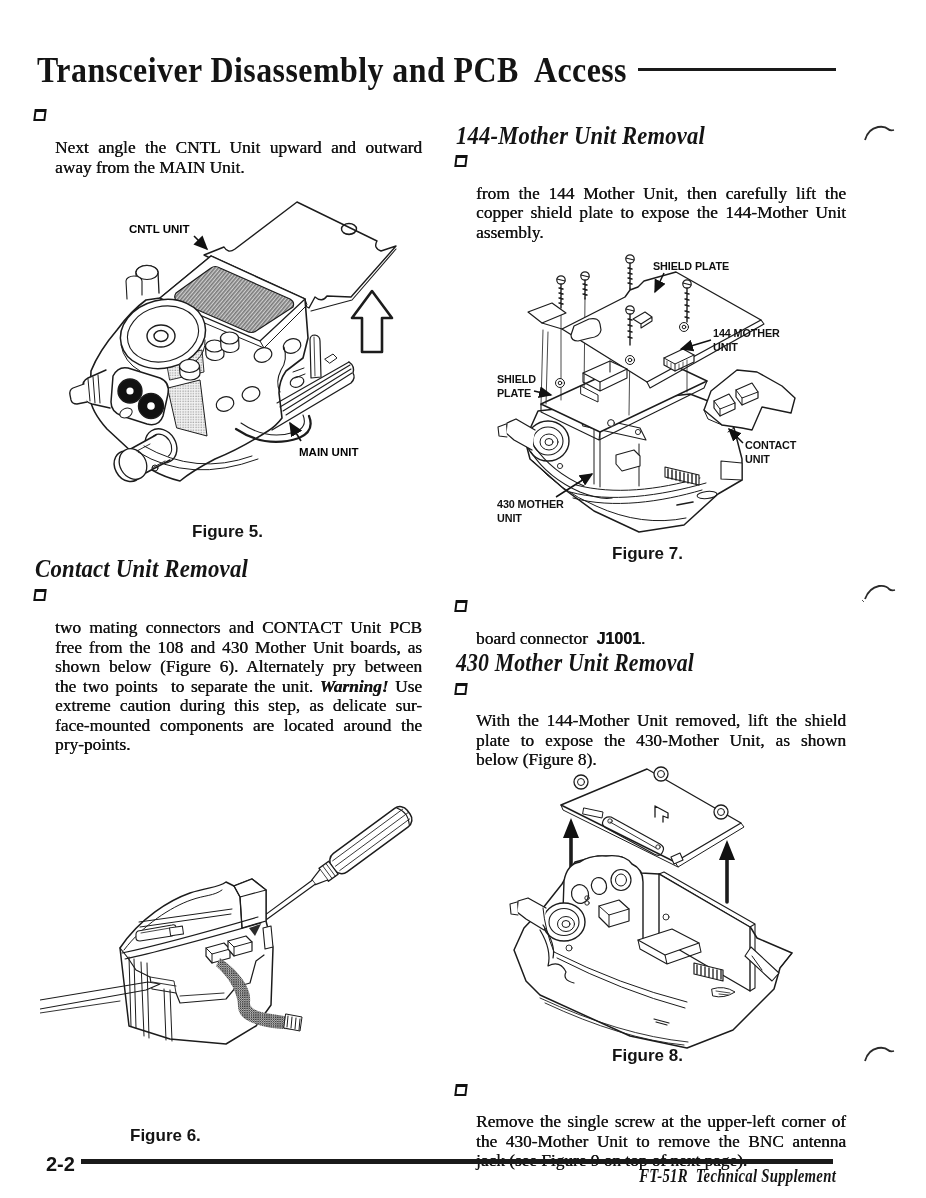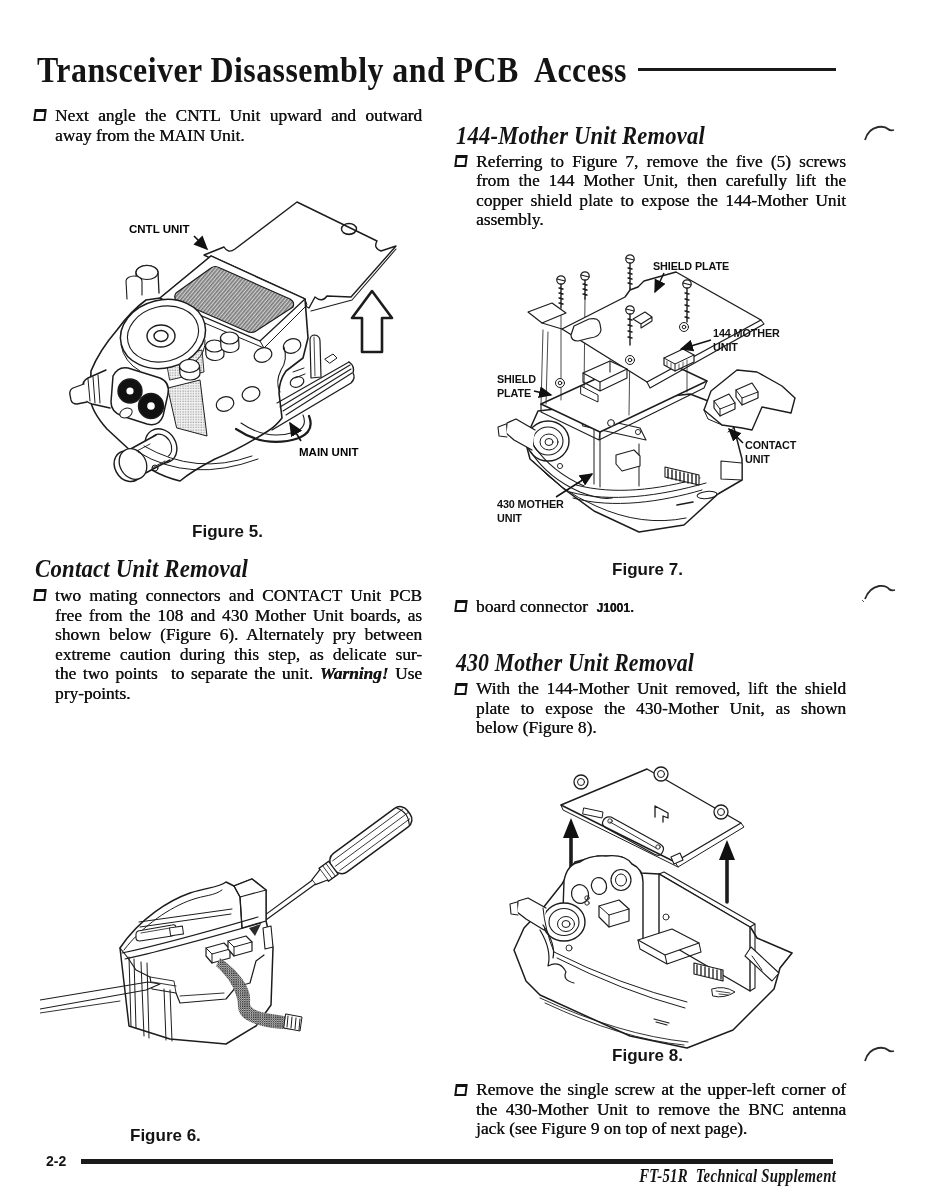--- a/index.html
+++ b/index.html
@@ -2,21 +2,21 @@
 <html><head>
 <meta charset="utf-8">
 <style>
 * { margin:0; padding:0; box-sizing:border-box; }
 html,body { width:926px; height:1198px; background:#fff; }
 body { position:relative; font-family:"Liberation Serif", serif; color:#141414; overflow:hidden; }
 .abs { position:absolute; }
 .title { font-weight:bold; font-size:36px; letter-spacing:0.5px; white-space:nowrap; }
 .rule { background:#1a1a1a; }
 .h2 { font-weight:bold; font-style:italic; font-size:24.5px; white-space:nowrap; letter-spacing:0.2px; }
-.para { font-size:17.3px; line-height:19.55px; text-shadow: 0.35px 0 0 #141414; }
+.para { font-size:17.3px; line-height:19.55px; text-shadow: 0.35px 0 0 #141414; margin-top: 32px; }
 .ln { text-align:justify; text-align-last:justify; height:19.55px; overflow:visible; }
 .lnl { height:19.55px; }
 .cap { font-family:"Liberation Sans", sans-serif; font-weight:bold; font-size:17px; }
 .cb { position:absolute; width:12px; height:12px; border:2px solid #111; border-top-width:3.2px; border-right-width:2.6px; transform:skewX(-7deg); }
 .foot { font-family:"Liberation Sans", sans-serif; font-weight:bold; font-size:14px; }
 .ft { font-weight:bold; font-style:italic; font-size:18.5px; letter-spacing:0.3px; }
 svg text { font-family:"Liberation Sans", sans-serif; font-weight:bold; }
 </style>
 </head>
 <body>
@@ -134,22 +134,23 @@
 
 <div class="abs cap" style="left:130px; top:522px; width:195px; text-align:center;">Figure 5.</div>
 
 <div class="abs h2" style="left:35px; top:555px; transform:scaleX(0.932); transform-origin:left top;">Contact Unit Removal</div>
 
 <div class="cb" style="left:34px; top:589px;"></div>
 <div class="abs para" style="left:55px; top:586px; width:367px;">
   <div class="ln">two mating connectors and CONTACT Unit PCB</div>
   <div class="ln">free from the 108 and 430 Mother Unit boards, as</div>
   <div class="ln">shown below (Figure 6). Alternately pry between</div>
+  <div class="ln">the two points&nbsp; to separate the unit. <b><i>Warning!</i></b> Use</div>
   <div class="ln">extreme caution during this step, as delicate sur-</div>
-  <div class="ln">the two points&nbsp; to separate the unit. <b><i>Warning!</i></b> Use</div>
+  <div class="ln">face-mounted components are located around the</div>
   <div class="lnl">pry-points.</div>
 </div>
 
 <svg class="abs" style="left:40px; top:780px;" width="400" height="290" viewBox="40 780 400 290">
 <defs>
 <pattern id="stip6" width="2.2" height="2.2" patternUnits="userSpaceOnUse">
   <rect width="2.2" height="2.2" fill="#c8c8c8"></rect>
   <circle cx="0.7" cy="0.8" r="0.75" fill="#222"></circle>
   <circle cx="1.8" cy="1.9" r="0.55" fill="#555"></circle>
 </pattern>
@@ -204,21 +205,20 @@
   <path d="M288,1016 L287,1027 M292,1017 L291,1028 M296,1018 L295,1029 M300,1019 L299,1030" stroke-width="1"></path>
 </g>
 </svg>
 
 <div class="abs cap" style="left:130px; top:1126px; width:195px; text-align:left;">Figure 6.</div>
 
 <div class="abs h2" style="left:456px; top:122px; transform:scaleX(0.922); transform-origin:left top;">144-Mother Unit Removal</div>
 
 <div class="cb" style="left:455px; top:155px;"></div>
 <div class="abs para" style="left:476px; top:151.5px; width:370px;">
-  <div class="ln">Referring to Figure 7, remove the five (5) screws</div>
   <div class="ln">from the 144 Mother Unit, then carefully lift the</div>
   <div class="ln">copper shield plate to expose the 144-Mother Unit</div>
   <div class="lnl">assembly.</div>
 </div>
 
 <svg class="abs" style="left:490px; top:248px;" width="372" height="312" viewBox="490 248 372 312">
 <g stroke="#1c1c1c" stroke-width="1.3" fill="none" stroke-linejoin="round" stroke-linecap="round">
 
   <path d="M538,411 L600,404 L690,394 L716,404 L734,428 L742,459 L742,480 L718,494 L684,525 L639,532 L594,511 L564,489 L530,459 L525,440 Z" fill="#fff" stroke-width="1.5"></path>
   <path d="M594,413 L594,484 M600,416 L600,487 M639,444 L639,486" stroke-width="1"></path>
@@ -325,25 +325,25 @@
 <line x1="534" y1="391" x2="551" y2="395" stroke="#111" stroke-width="1.5" marker-end="url(#ah)"></line>
 <text x="745" y="449">CONTACT</text>
 <text x="745" y="463">UNIT</text>
 <line x1="743" y1="443" x2="729" y2="429" stroke="#111" stroke-width="1.5" marker-end="url(#ah)"></line>
 <text x="497" y="508">430 MOTHER</text>
 <text x="497" y="522">UNIT</text>
 <line x1="556" y1="497" x2="592" y2="474" stroke="#111" stroke-width="1.5" marker-end="url(#ah)"></line>
 </g>
 </svg>
 
-<div class="abs cap" style="left:550px; top:560px; width:195px; text-align:center;">Figure 7.</div>
+<div class="abs cap" style="left:550px; top:544px; width:195px; text-align:center;">Figure 7.</div>
 
 <div class="cb" style="left:455px; top:600px;"></div>
 <div class="abs para" style="left:476px; top:597px; width:370px;">
-  <div class="lnl">board connector&nbsp; <span style="font-family:'Liberation Sans',sans-serif; font-weight:bold; font-size:12px;">J1001</span>.</div>
+  <div class="lnl">board connector&nbsp; <span style="font-family:'Liberation Sans',sans-serif; font-weight:bold; font-size:16px;">J1001</span>.</div>
 </div>
 
 <div class="abs h2" style="left:456px; top:649px; transform:scaleX(0.888); transform-origin:left top;">430 Mother Unit Removal</div>
 
 <div class="cb" style="left:455px; top:683px;"></div>
 <div class="abs para" style="left:476px; top:679px; width:370px;">
   <div class="ln">With the 144-Mother Unit removed, lift the shield</div>
   <div class="ln">plate to expose the 430-Mother Unit, as shown</div>
   <div class="lnl">below (Figure 8).</div>
 </div>
@@ -419,21 +419,21 @@
 
 <div class="abs cap" style="left:550px; top:1046px; width:195px; text-align:center;">Figure 8.</div>
 
 <div class="cb" style="left:455px; top:1084px;"></div>
 <div class="abs para" style="left:476px; top:1080px; width:370px;">
   <div class="ln">Remove the single screw at the upper-left corner of</div>
   <div class="ln">the 430-Mother Unit to remove the BNC antenna</div>
   <div class="lnl">jack (see Figure 9 on top of next page).</div>
 </div>
 
-<div class="abs foot" style="left:46px; top:1153px; font-size:14px;">2-2</div>
+<div class="abs foot" style="left:46px; top:1153px; font-size:20px;">2-2</div>
 <div class="abs rule" style="left:81px; top:1159px; width:752px; height:4.5px;"></div>
 <div class="abs ft" style="left:536px; top:1166px; width:300px; text-align:right; transform:scaleX(0.8); transform-origin:right top;">FT-51R&nbsp; Technical Supplement</div>
 
 <svg class="abs" style="left:855px; top:118px;" width="45" height="28" viewBox="0 0 45 28">
   <path d="M 10,22 Q 13,11 23,9 Q 30,8 33,11 Q 35,13 39,12" fill="none" stroke="#2a2a2a" stroke-width="1.8"></path>
 </svg>
 <svg class="abs" style="left:855px; top:578px;" width="45" height="28" viewBox="0 0 45 28">
   <path d="M 10,21 Q 14,10 24,8 Q 31,7 34,11 Q 36,13 40,12" fill="none" stroke="#2a2a2a" stroke-width="1.8"></path>
   <path d="M 7,22 l 2,2" stroke="#555" stroke-width="1"></path>
 </svg>

